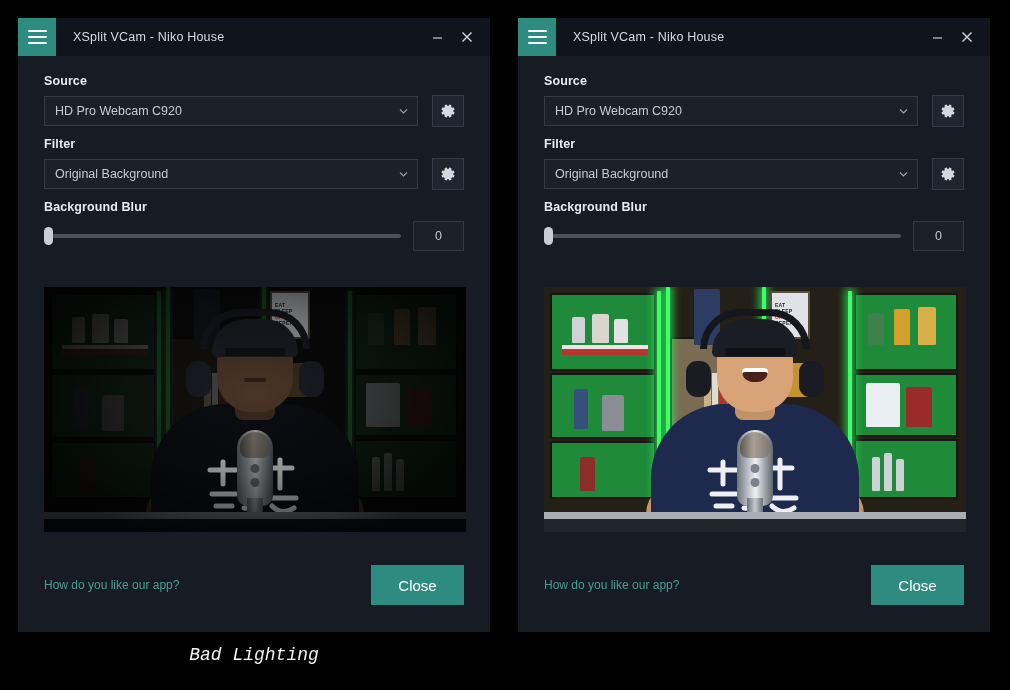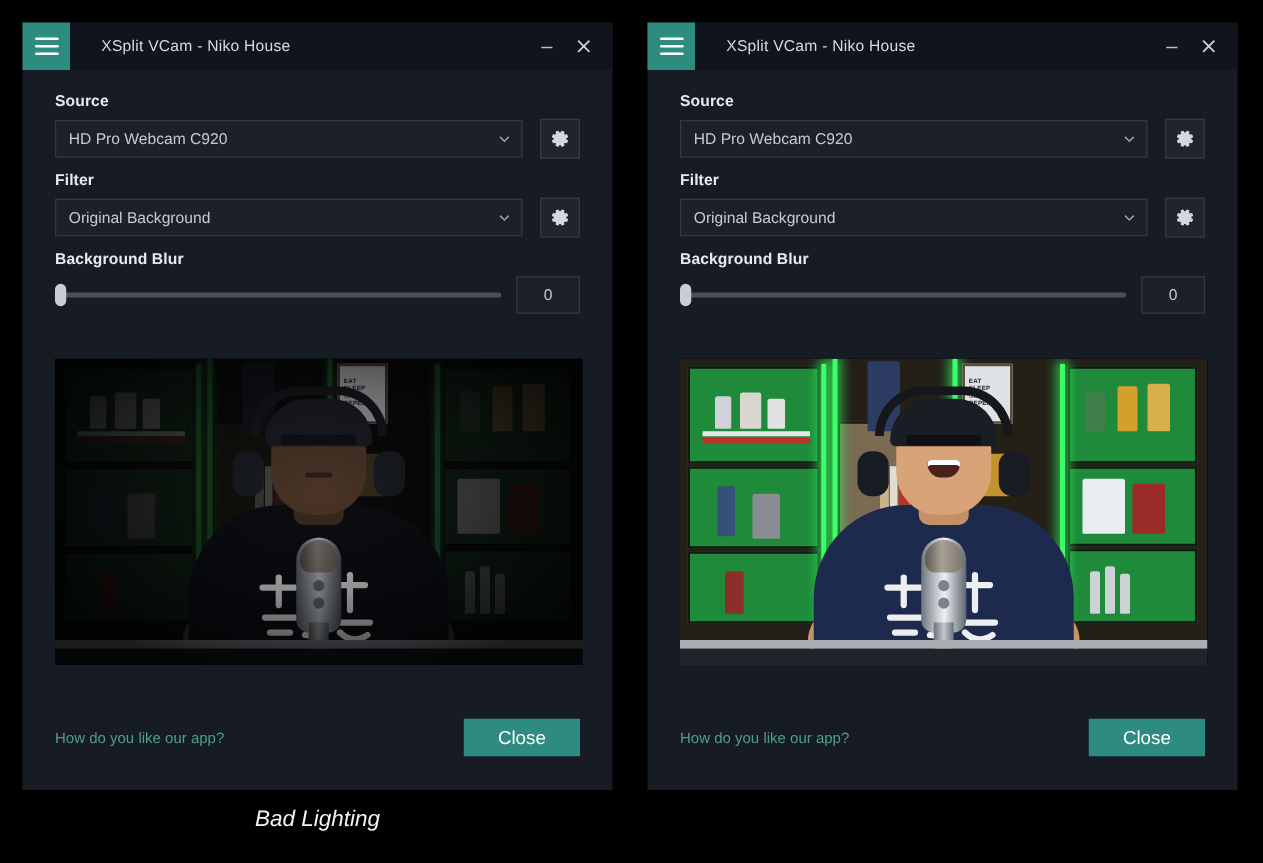--- a/index.html
+++ b/index.html
@@ -25,21 +25,21 @@
     position: relative; height: 38px; width: 100%;
     background: #10141c; display: flex; align-items: stretch;
   }
   .hamburger {
     width: 38px; height: 38px; background: #2e8b80;
     display: flex; flex-direction: column; align-items: center; justify-content: center;
     gap: 4px; cursor: pointer; flex: 0 0 38px;
   }
   .hamburger span { display: block; width: 19px; height: 2px; background: #ffffff; border-radius: 1px; }
   .title-text {
-    flex: 1 1 auto; display: flex; align-items: center; padding-left: 25px;
+    flex: 1 1 auto; display: flex; align-items: center; padding-left: 17px;
     color: #d6dae2; font-size: 12.5px; letter-spacing: .2px; white-space: nowrap;
   }
   .win-btns { display: flex; align-items: stretch; }
   .win-btn {
     width: 30px; display: flex; align-items: center; justify-content: center;
     color: #b9bec8; cursor: pointer;
   }
   .win-btn svg { display: block; }
   .win-btn.close { margin-right: 8px; }
 
@@ -206,30 +206,30 @@
 
   .dim-veil { position: absolute; inset: 0; pointer-events: none; }
 
   
   .footer {
     position: absolute; left: 26px; right: 26px; bottom: 27px;
     display: flex; align-items: center; justify-content: space-between;
   }
   .feedback-link { color: #4b9d93; font-size: 12px; cursor: pointer; }
   .close-btn {
-    width: 93px; height: 30px; background: #2e8b80; border: none;
+    width: 93px; height: 40px; background: #2e8b80; border: none;
     color: #ffffff; font-size: 15px; font-family: "Liberation Sans", sans-serif;
     cursor: pointer;
   }
 
   
   .caption {
     position: absolute; top: 645px; width: 472px;
     text-align: center; color: #f2f2f2;
-    font-size: 18px; font-style: italic;
+    font-size: 18px; font-style: italic; font-family: Liberation Mono, monospace;
   }
   .caption.left  { left: 18px; }
   .caption.right { left: 518px; }
 </style>
 </head>
 <body>
 
 <div class="stage">
 
   <div class="vcam-window left">

